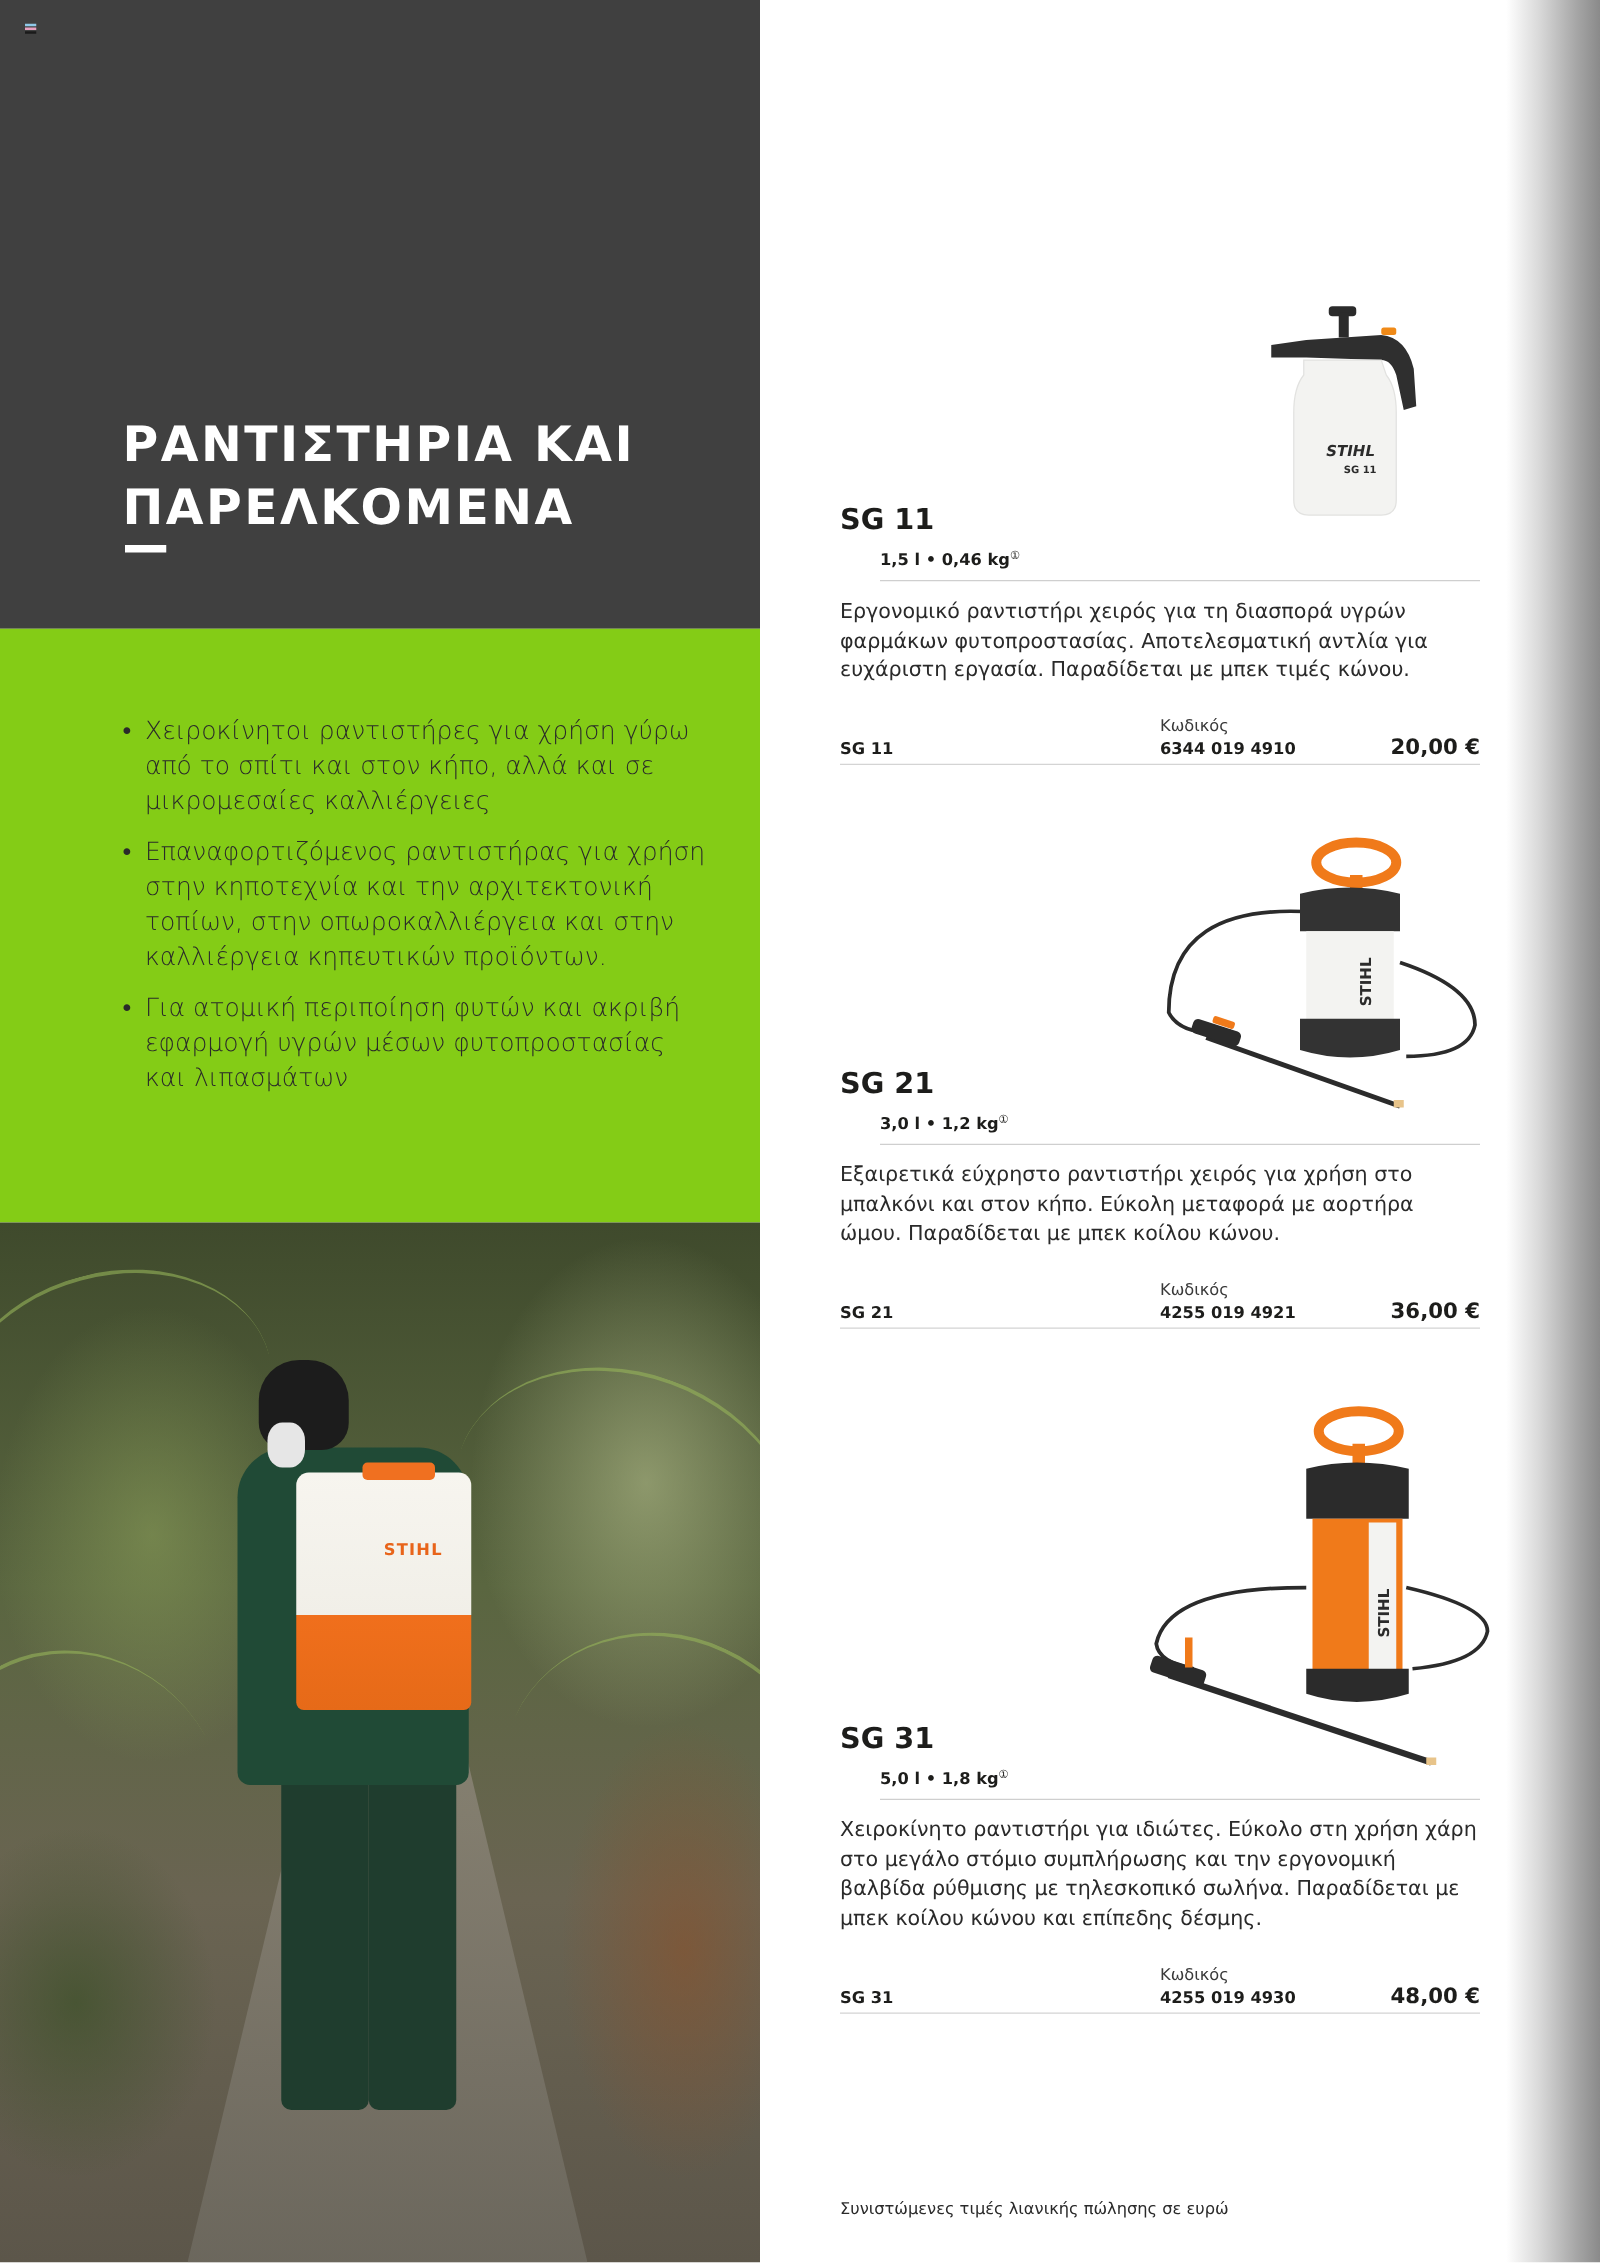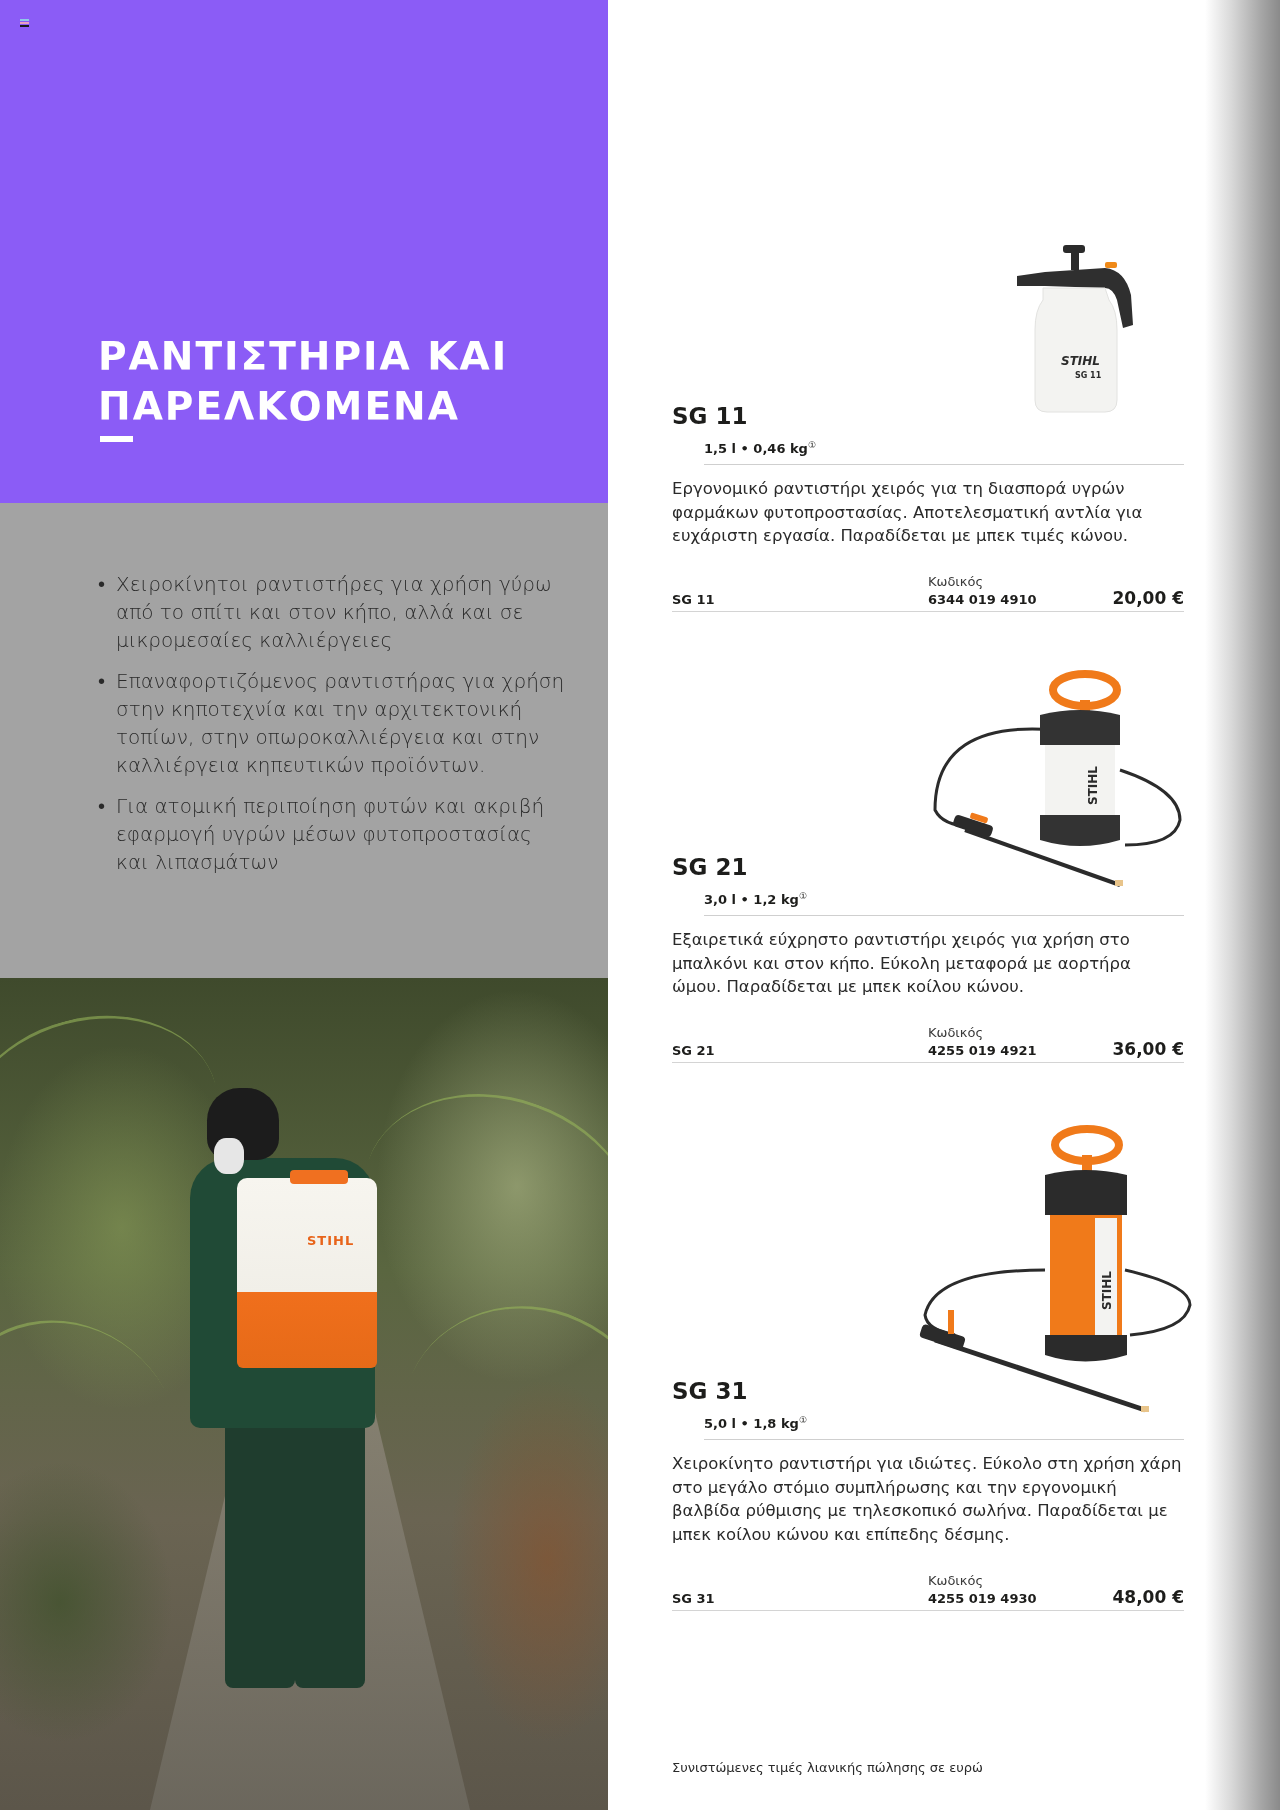--- a/index.html
+++ b/index.html
@@ -1,26 +1,26 @@
 <!DOCTYPE html>
 <html><head>
 <meta charset="utf-8">
 <style>
   * { margin: 0; padding: 0; box-sizing: border-box; }
   html, body { width: 1280px; height: 1810px; background: #ffffff; overflow: hidden; }
   body { position: relative; font-family: "DejaVu Sans", "Liberation Sans", sans-serif; color: #1d1d1b; }
 
   .left-col { position: absolute; left: 0; top: 0; width: 608px; height: 1810px; }
-  .orange-panel { position: absolute; left: 0; top: 0; width: 608px; height: 503px; background: #8b5cf6; }
+  .orange-panel { position: absolute; left: 0; top: 0; width: 608px; height: 503px; background: #404040; }
   .menu-icon { position: absolute; left: 20px; top: 19px; width: 9px; height: 9px; display: flex; flex-direction: column; }
   .menu-icon span { display: block; height: 2px; width: 100%; margin-bottom: 1px; }
   .page-title { position: absolute; left: 98px; top: 332px; width: 480px; color: #ffffff; font-family: "DejaVu Sans", sans-serif; font-weight: bold; font-size: 39px; line-height: 50px; letter-spacing: 2px; }
   .title-underline { position: absolute; left: 100px; top: 436px; width: 33px; height: 6px; background: #ffffff; }
 
-  .gray-panel { position: absolute; left: 0; top: 503px; width: 608px; height: 475px; background: #a3a3a3; }
+  .gray-panel { position: absolute; left: 0; top: 503px; width: 608px; height: 475px; background: #84cc16; }
   .features { position: absolute; left: 98px; top: 570px; width: 470px; list-style: none; }
   .features li { position: relative; padding-left: 18px; font-size: 20px; line-height: 28px; color: #2a2a2a; margin-bottom: 13px; font-family: "DejaVu Sans", sans-serif; font-weight: 300; }
   .features li::before { content: "•"; position: absolute; left: 0; top: 0; color: #2a2a2a; }
 
   .photo { position: absolute; left: 0; top: 978px; width: 608px; height: 832px; overflow: hidden;
     background:
       radial-gradient(ellipse 180px 260px at 20% 30%, rgba(140,160,90,0.55), transparent 70%),
       radial-gradient(ellipse 200px 280px at 85% 25%, rgba(180,190,140,0.6), transparent 70%),
       radial-gradient(ellipse 160px 200px at 10% 75%, rgba(60,80,40,0.7), transparent 70%),
       radial-gradient(ellipse 140px 260px at 90% 70%, rgba(140,80,40,0.55), transparent 70%),

